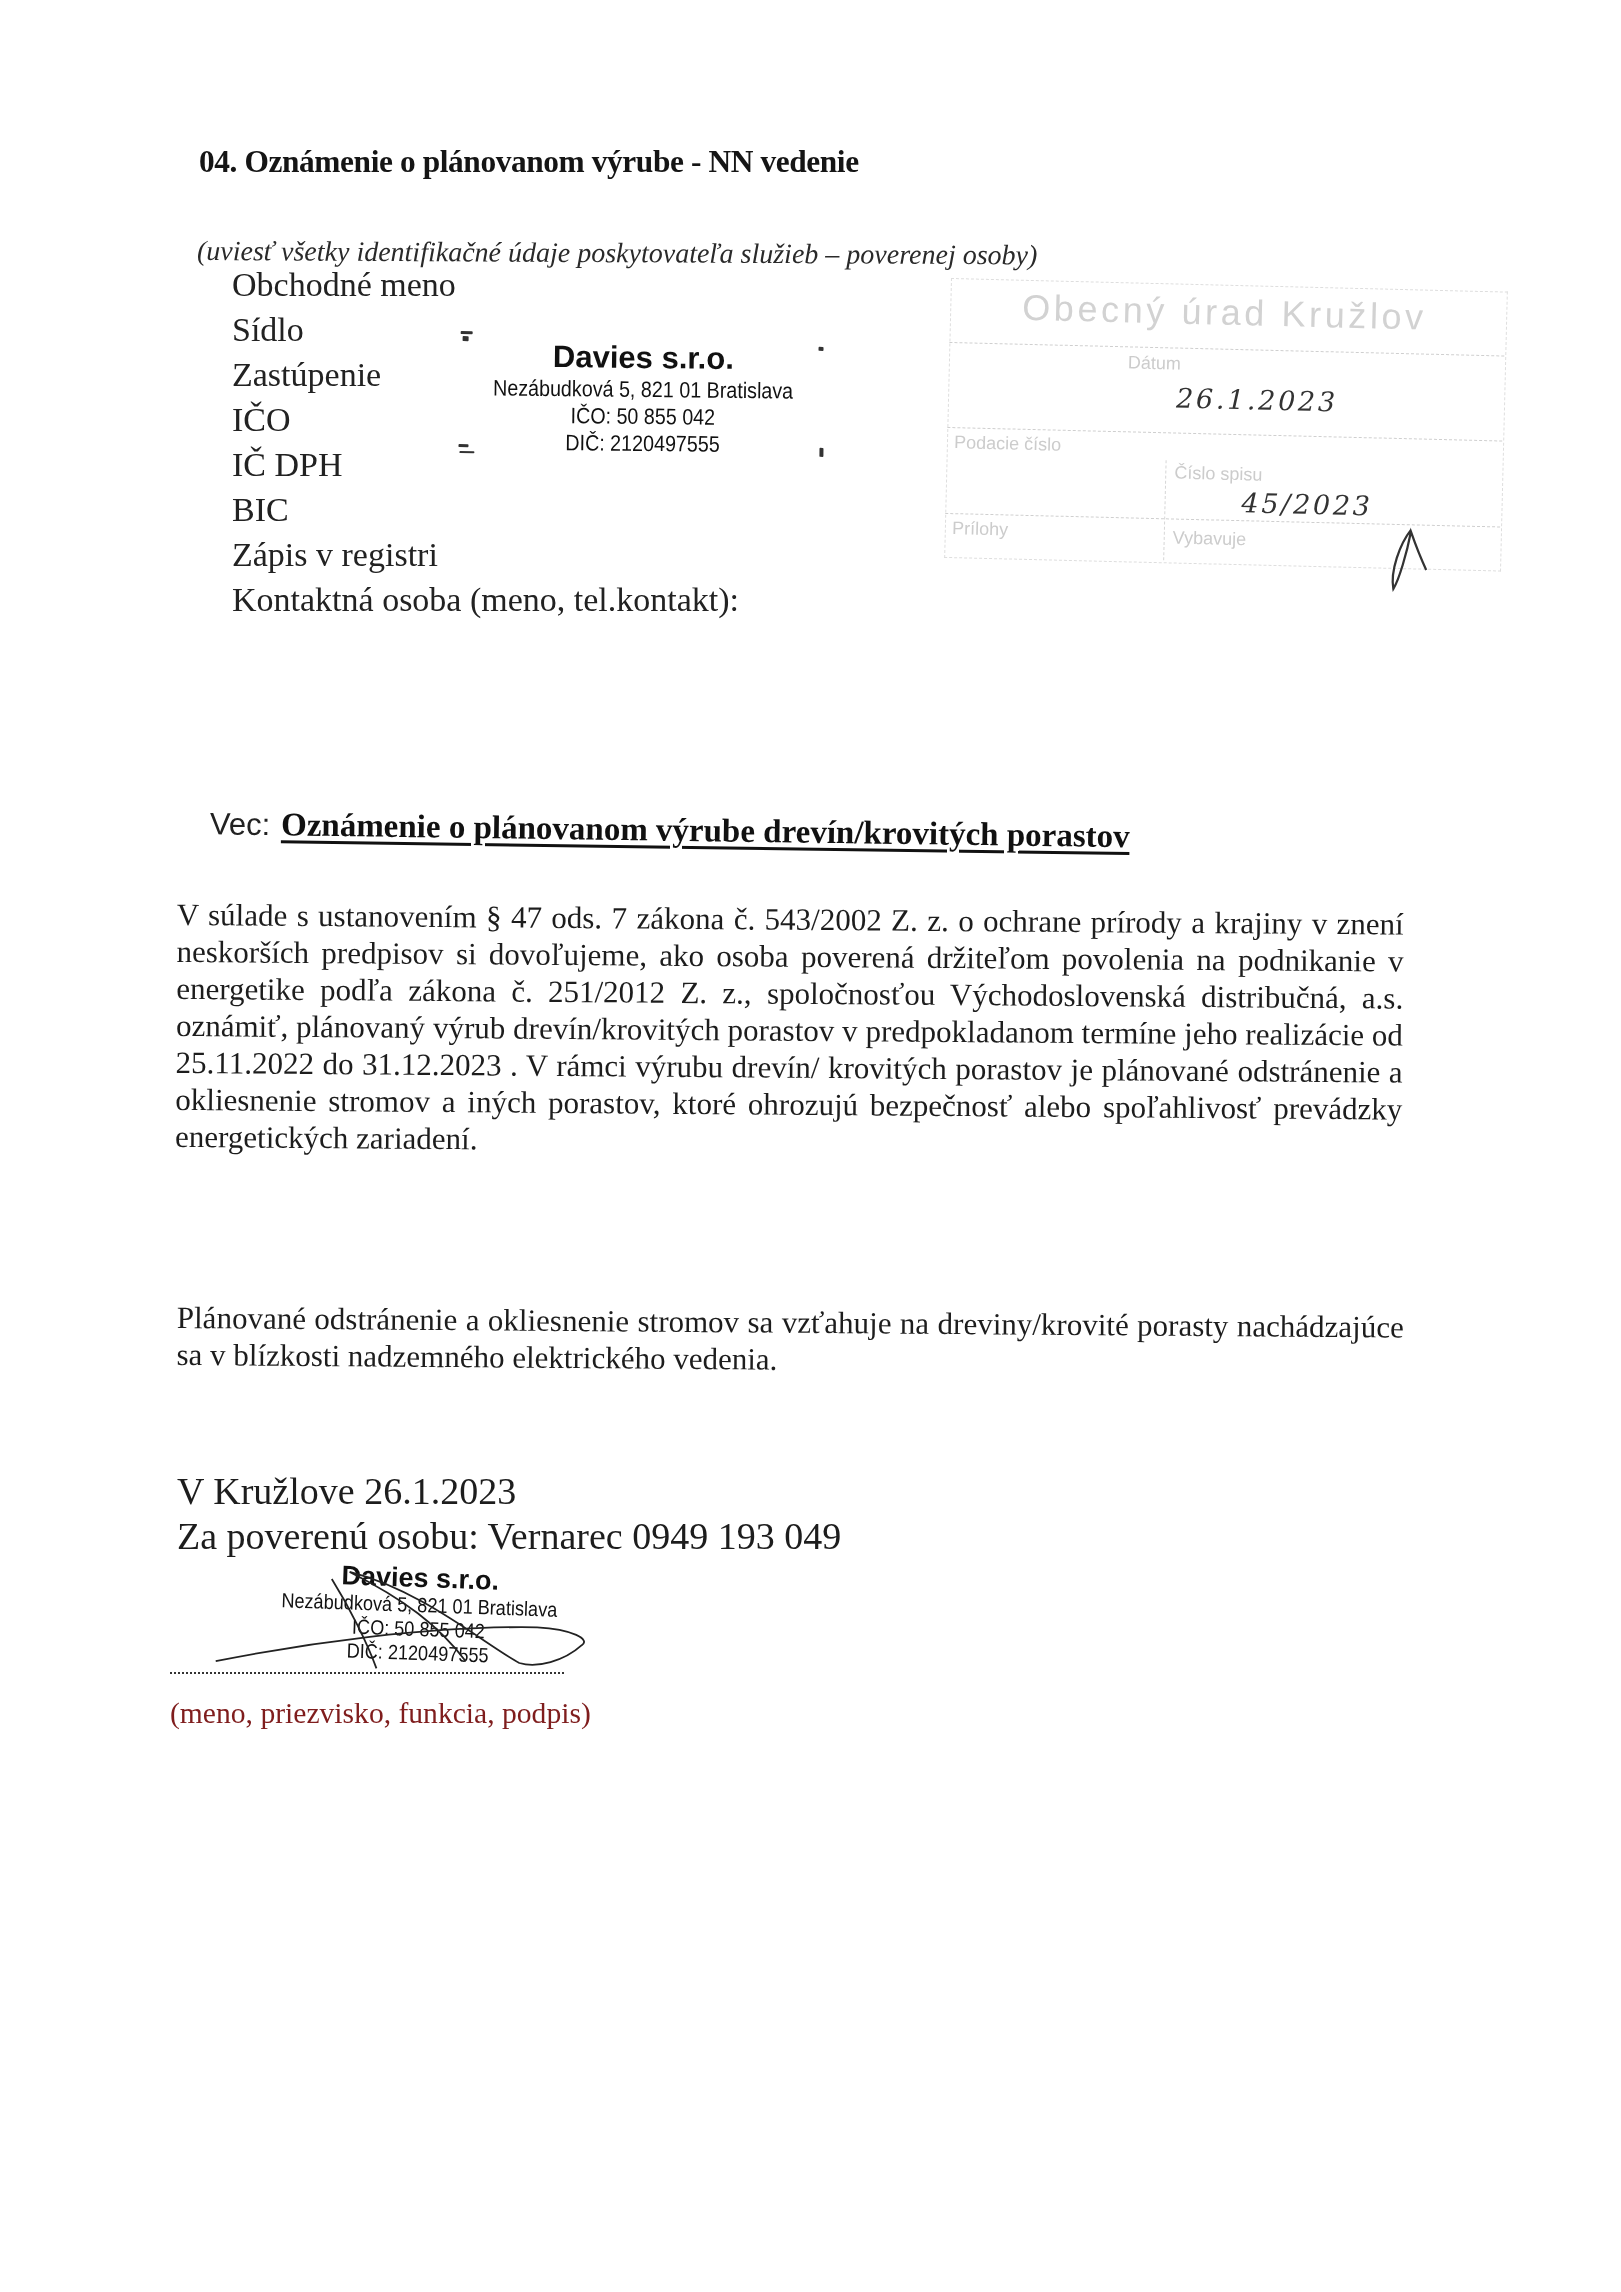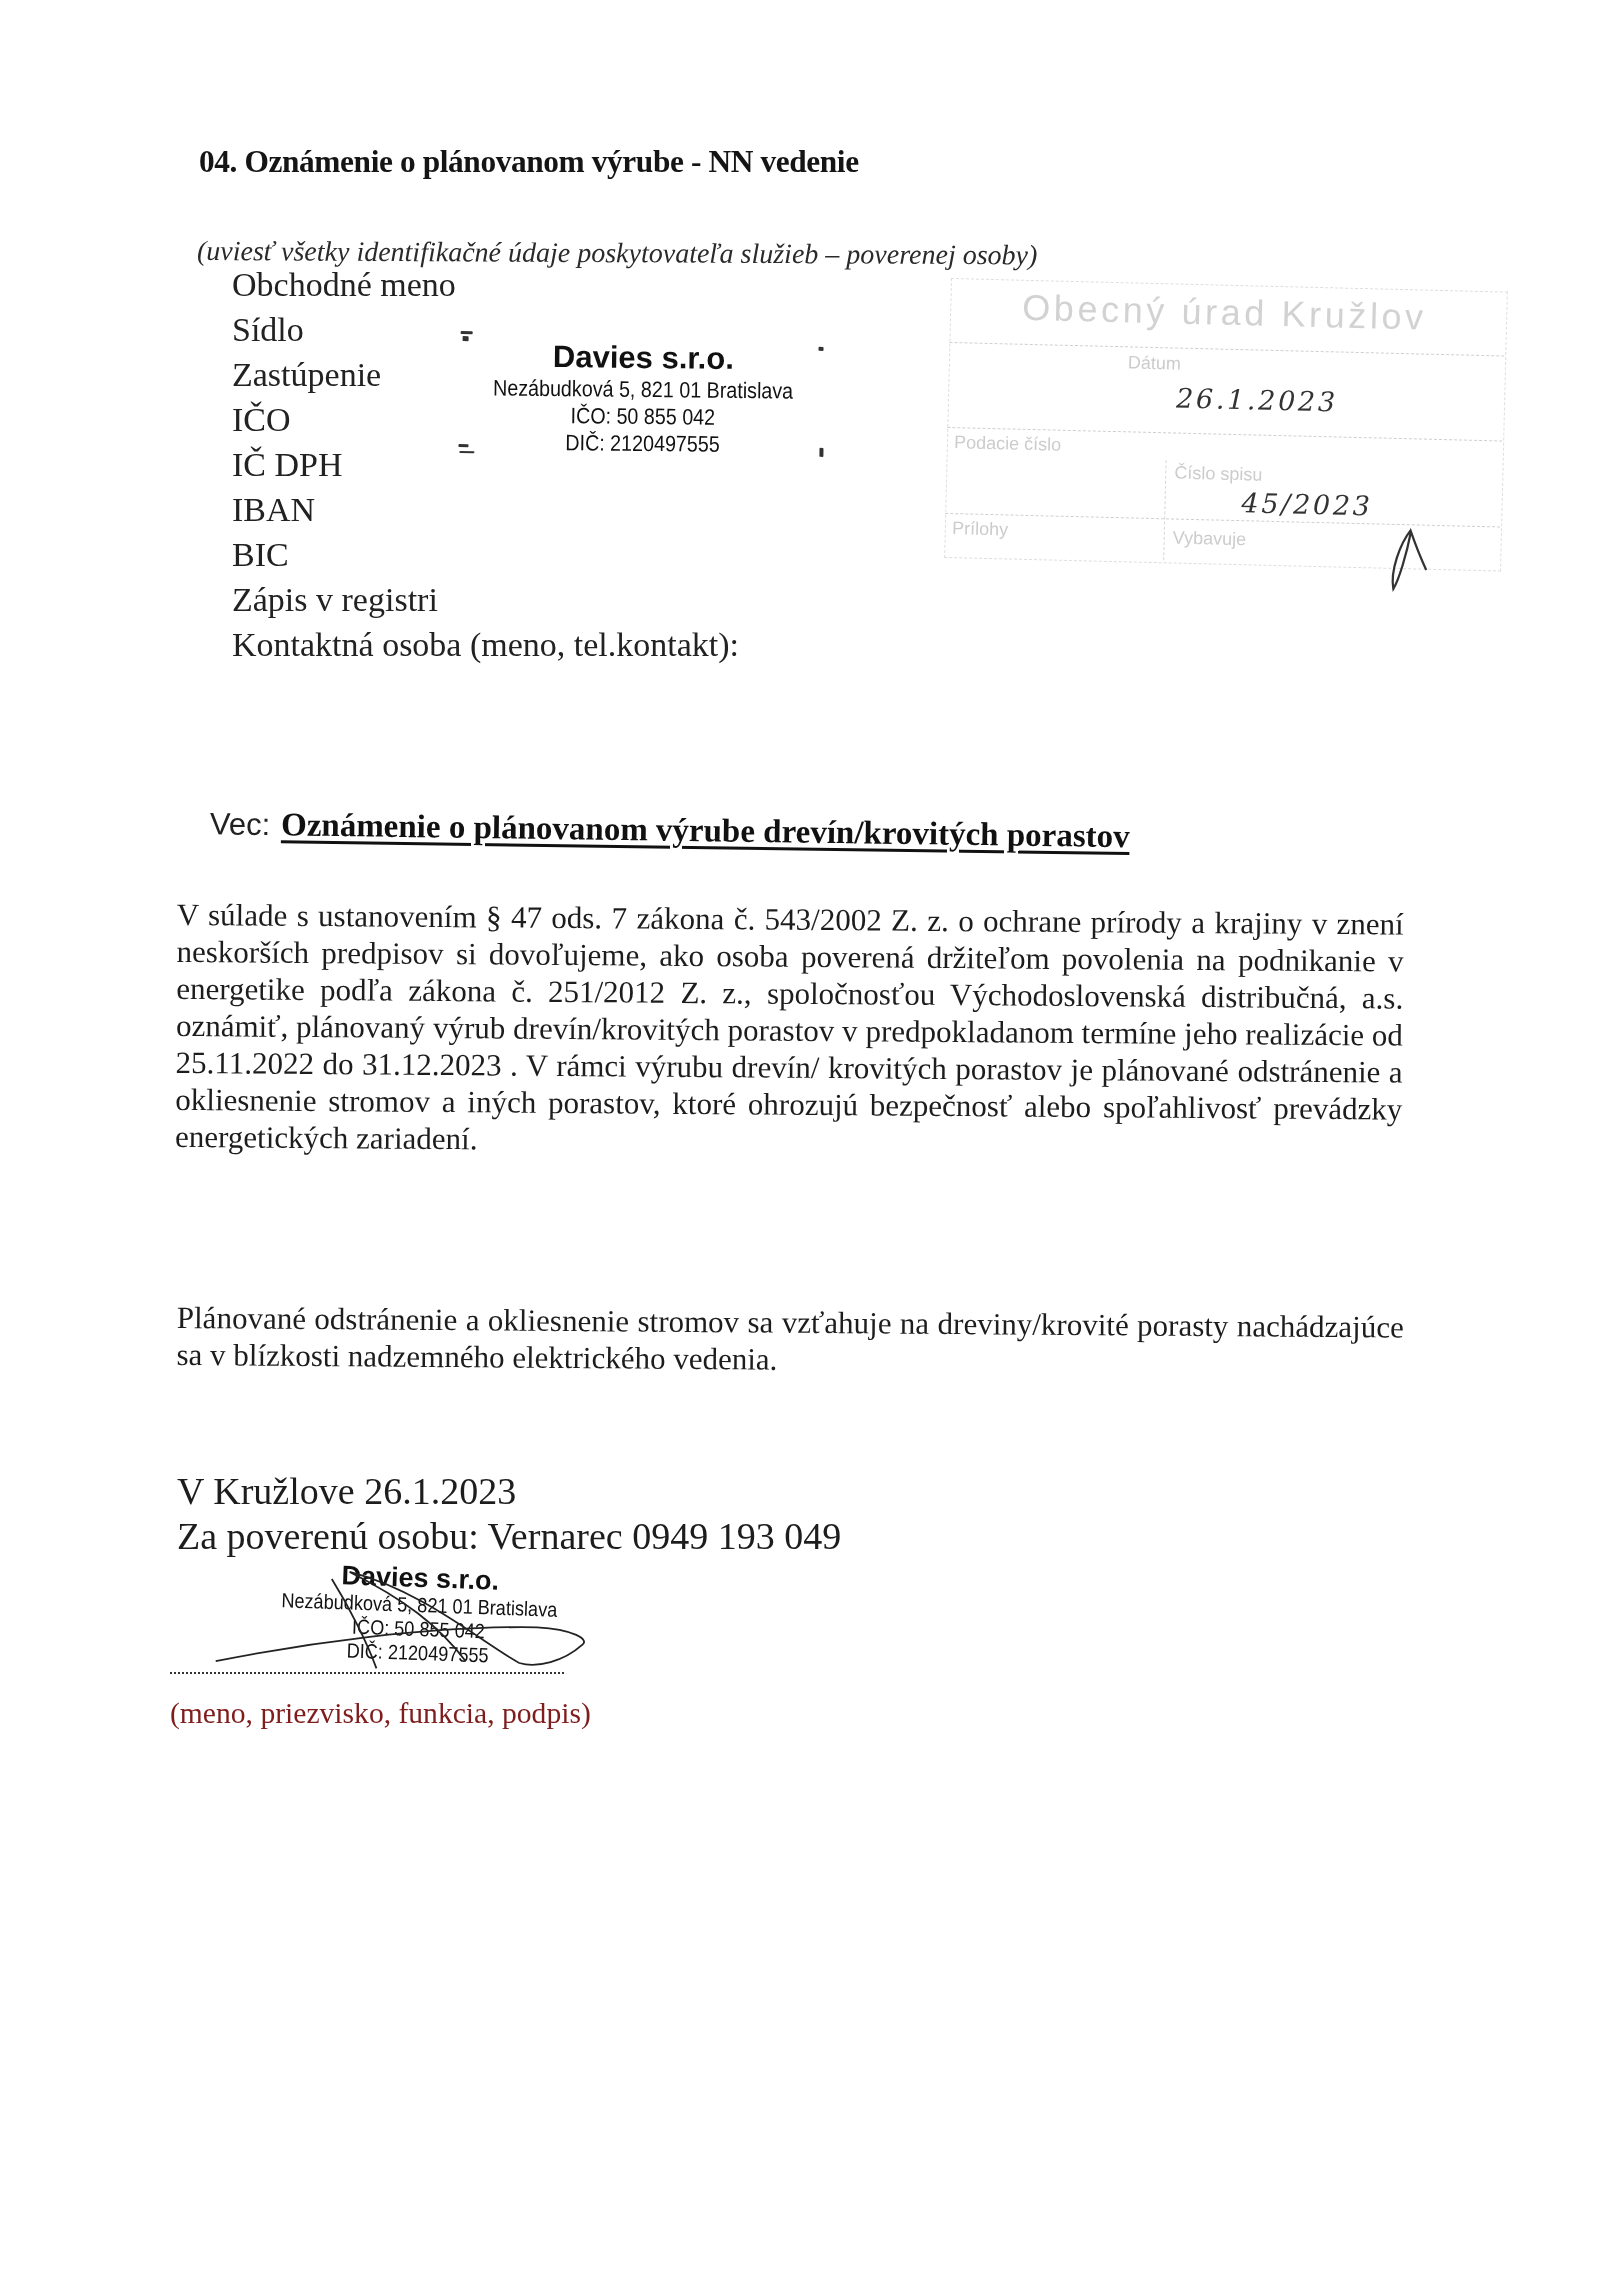--- a/index.html
+++ b/index.html
@@ -86,21 +86,20 @@
 
 <div class="abs doc-title">04. Oznámenie o plánovanom výrube - NN vedenie</div>
 <div class="abs instruction">(uviesť všetky identifikačné údaje poskytovateľa služieb – poverenej osoby)</div>
 
 <div class="abs labels">
   <div>Obchodné meno</div>
   <div>Sídlo</div>
   <div>Zastúpenie</div>
   <div>IČO</div>
   <div>IČ DPH</div>
-  <div>IBAN</div>
   <div>BIC</div>
   <div>Zápis v registri</div>
   <div>Kontaktná osoba (meno, tel.kontakt):</div>
 </div>
 
 <div class="abs stamp">
   <div class="s-name">Davies s.r.o.</div>
   <div class="s-line">Nezábudková 5, 821 01 Bratislava</div>
   <div class="s-line">IČO: 50 855 042</div>
   <div class="s-line">DIČ: 2120497555</div>

